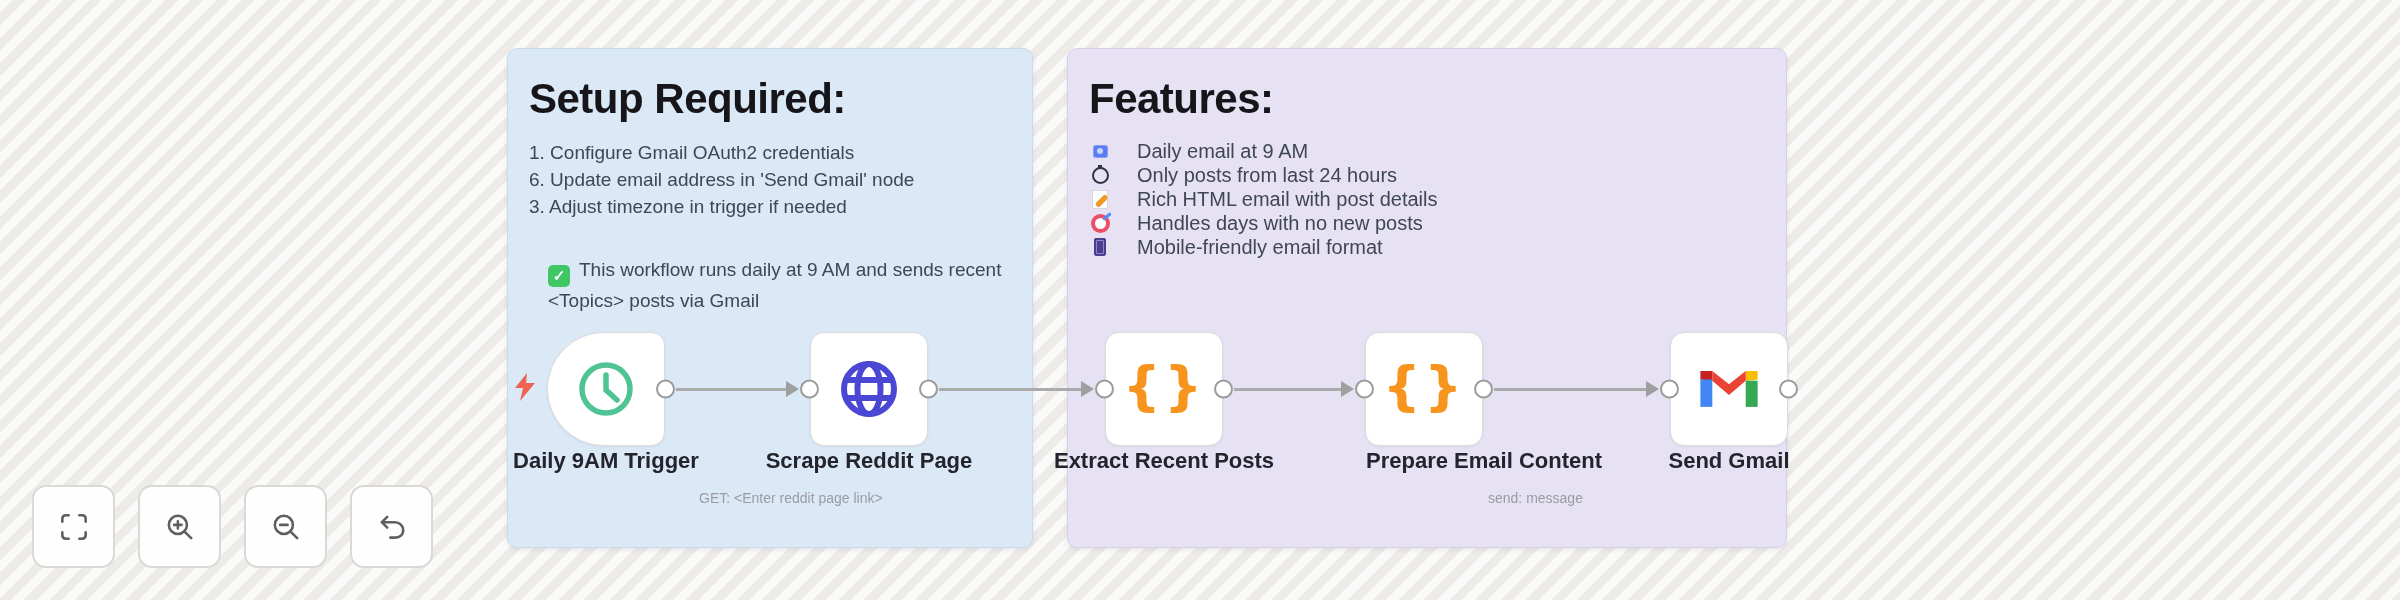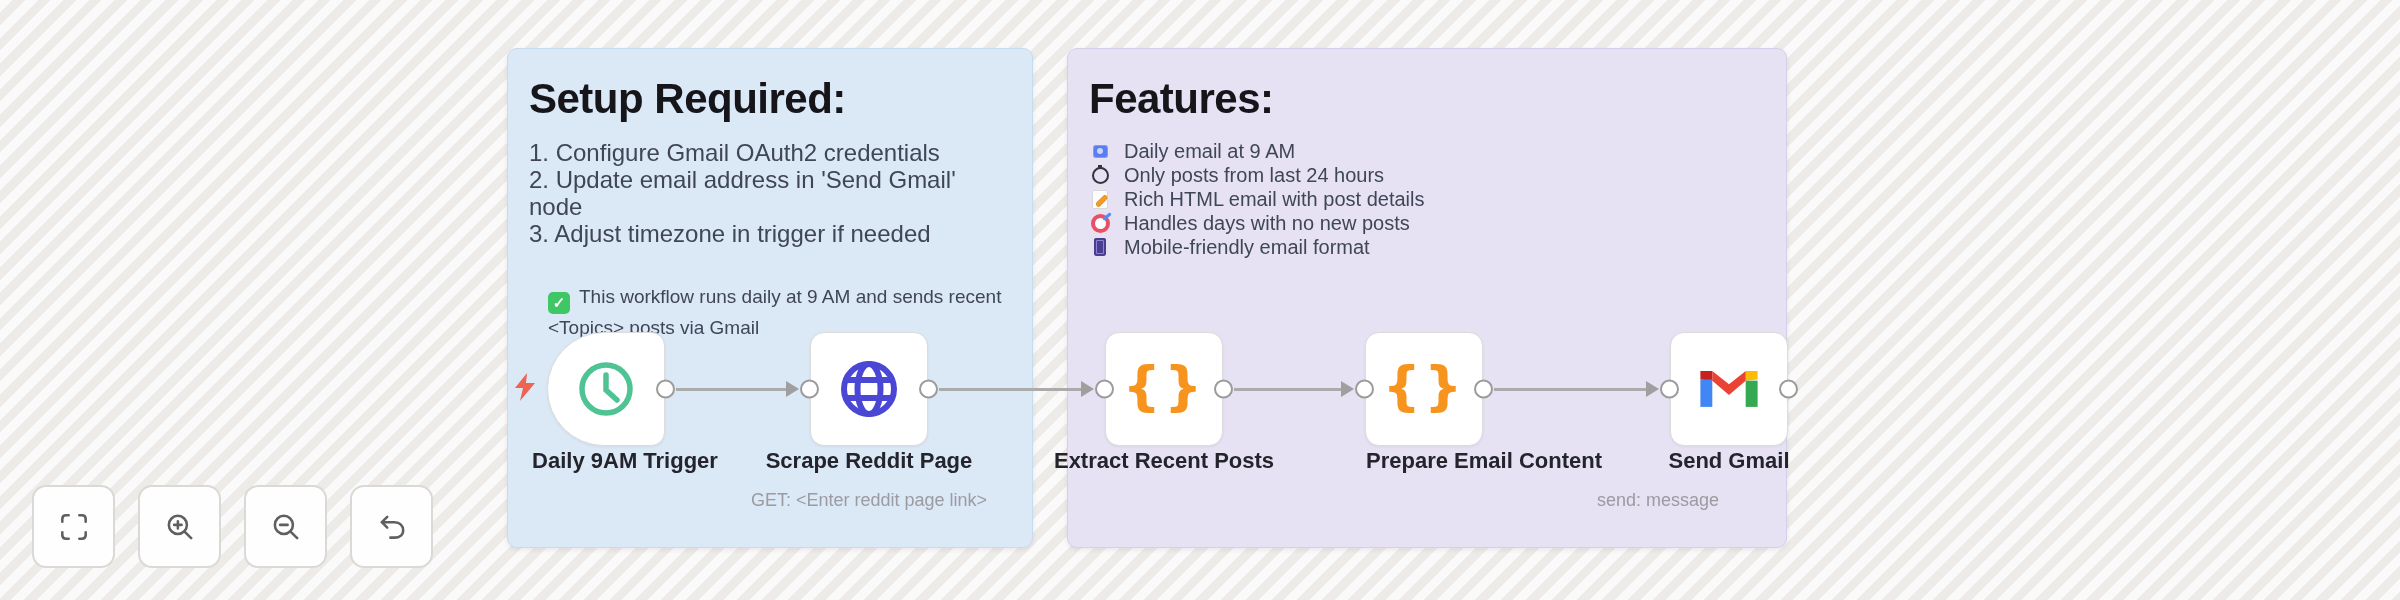--- a/index.html
+++ b/index.html
@@ -11,26 +11,26 @@
       rgba(255,255,255,.65) 0px, rgba(255,255,255,.65) 9px,
       rgba(120,110,100,.04) 9px, rgba(120,110,100,.04) 18px);
   }
   
   .note{position:absolute;top:48px;height:500px;border-radius:10px;z-index:1;
         box-shadow:0 2px 5px rgba(40,30,60,.08);box-sizing:border-box;}
   .note-setup{left:507px;width:526px;background:var(--note-blue,#dbe8f6);border:1px solid #c7dbee;}
   .note-features{left:1067px;width:720px;background:var(--note-purple,#e6e2f3);border:1px solid #d5cfe9;}
   .note-inner{padding:26px 22px 0 21px;}
   .note-title{margin:0 0 16px 0;font-size:42px;font-weight:700;color:#15151a;letter-spacing:-.5px;}
-  .setup-step{font-size:24px;line-height:27px;color:#3f4656;}
+  .setup-step{font-size:19px;line-height:27px;color:#3f4656;}
   .callout{margin-top:36px;padding-left:19px;font-size:19px;line-height:27px;color:#3f4656;max-width:470px;}
   .check-box{display:inline-flex;width:22px;height:22px;background:var(--check-green,#3ec764);
         border-radius:5px;color:#fff;font-size:15px;font-weight:700;align-items:center;
         justify-content:center;vertical-align:-5px;margin-right:9px;}
-  .feature-row{display:flex;align-items:center;gap:13px;height:24px;font-size:20px;color:#3f4656;}
+  .feature-row{display:flex;align-items:center;gap:26px;height:24px;font-size:20px;color:#3f4656;}
   
   [data-icon]{display:inline-flex;width:22px;height:22px;align-items:center;justify-content:center;flex:none;position:relative;}
   [data-icon="email-icon"]::before{content:"";width:15px;height:13px;background:#5a7df2;border-radius:3px;
         box-shadow:inset 0 0 0 1px rgba(255,255,255,.25);}
   [data-icon="email-icon"]::after{content:"";position:absolute;width:6px;height:6px;border-radius:50%;
         background:#c9d6fb;left:8px;top:8px;}
   [data-icon="stopwatch-icon"]::before{content:"";width:13px;height:13px;border:2.5px solid #33333b;border-radius:50%;}
   [data-icon="stopwatch-icon"]::after{content:"";position:absolute;width:4px;height:3px;background:#33333b;top:1px;left:9px;}
   [data-icon="memo-icon"]::before{content:"";width:14px;height:17px;background:#fdfdfd;border:1px solid #d8d8d8;border-radius:2px;}
   [data-icon="memo-icon"]::after{content:"";position:absolute;width:13px;height:3.5px;background:#f59a23;
@@ -50,39 +50,39 @@
         display:flex;align-items:center;justify-content:center;box-sizing:border-box;}
   .node.trigger{border-radius:58px 14px 14px 58px;}
   .port{position:absolute;width:19px;height:19px;border-radius:50%;background:#fff;
         border:2.5px solid #9b9b9b;top:50%;transform:translateY(-50%);box-sizing:border-box;z-index:4;}
   .port.out{right:-11px;} .port.in{left:-11px;}
   .wire{position:absolute;height:3px;background:var(--wire-gray,#ababab);top:388px;z-index:2;}
   .arrowhead{position:absolute;width:0;height:0;border-top:8px solid transparent;z-index:2;
         border-bottom:8px solid transparent;border-left:13px solid #9f9f9f;top:381px;}
   .node-label{position:absolute;top:448px;width:320px;text-align:center;z-index:3;
         font-size:22px;font-weight:700;color:#24242c;}
-  .node-subtitle{position:absolute;top:490px;width:340px;text-align:center;z-index:3;
-        font-size:18px;color:#9b9ba1;}
+  .node-subtitle{position:absolute;top:490px;width:340px;z-index:3;
+        font-size:14px;color:#9b9ba1;}
   .braces{font-size:54px;font-weight:700;letter-spacing:3px;color:var(--braces-orange,#f7941d);
         font-family:"DejaVu Sans",sans-serif;margin-top:-6px;}
   .bolt{position:absolute;left:511px;top:372px;z-index:3;}
   
   .controls{position:absolute;left:32px;top:485px;display:flex;gap:23px;z-index:5;}
   .ctl-btn{width:83px;height:83px;background:#fefefe;border:2px solid #dbd9d6;border-radius:14px;
         display:flex;align-items:center;justify-content:center;padding:0;cursor:pointer;}
   .ctl-btn svg{stroke:#5f5f5f;fill:none;stroke-width:2.4;stroke-linecap:round;stroke-linejoin:round;}
 </style>
 </head>
 <body>
 
 <div class="note note-setup">
   <div class="note-inner">
     <h1 class="note-title">Setup Required:</h1>
     <div class="setup-step">1. Configure Gmail OAuth2 credentials</div>
-    <div class="setup-step">2. Update email address in 'Send Gmail' node</div>
+    <div class="setup-step">6. Update email address in 'Send Gmail' node</div>
     <div class="setup-step">3. Adjust timezone in trigger if needed</div>
     <p class="callout"><span class="check-box">✓</span><span>This workflow runs daily at 9 AM and sends recent &lt;Topics&gt; posts via Gmail</span></p>
   </div>
 </div>
 
 <div class="note note-features">
   <div class="note-inner">
     <h1 class="note-title">Features:</h1>
     <div class="feature-row">
       <span data-icon="email-icon"></span>
@@ -122,21 +122,21 @@
 
 <div class="node trigger" style="left:547px;">
   <svg width="62" height="62" viewBox="0 0 62 62">
     <g style="stroke:var(--clock-green,#4fc394)" stroke-width="5.5" fill="none" stroke-linecap="round">
       <circle cx="31" cy="31" r="24"></circle>
       <path d="M31 17 V32 L42 42"></path>
     </g>
   </svg>
   <span class="port out"></span>
 </div>
-<div class="node-label" style="left:465px;">Daily 9AM Trigger</div>
+<div class="node-label" style="left:446px;">Daily 9AM Trigger</div>
 
 <div class="node" style="left:810px;">
   <svg width="64" height="64" viewBox="0 0 64 64">
     <g style="stroke:var(--globe-indigo,#4a47d5)" stroke-width="6" fill="none">
       <circle cx="32" cy="32" r="25"></circle>
       <ellipse cx="32" cy="32" rx="11.5" ry="25"></ellipse>
       <path d="M9 23 H55 M9 41 H55"></path>
     </g>
   </svg>
   <span class="port in"></span>

